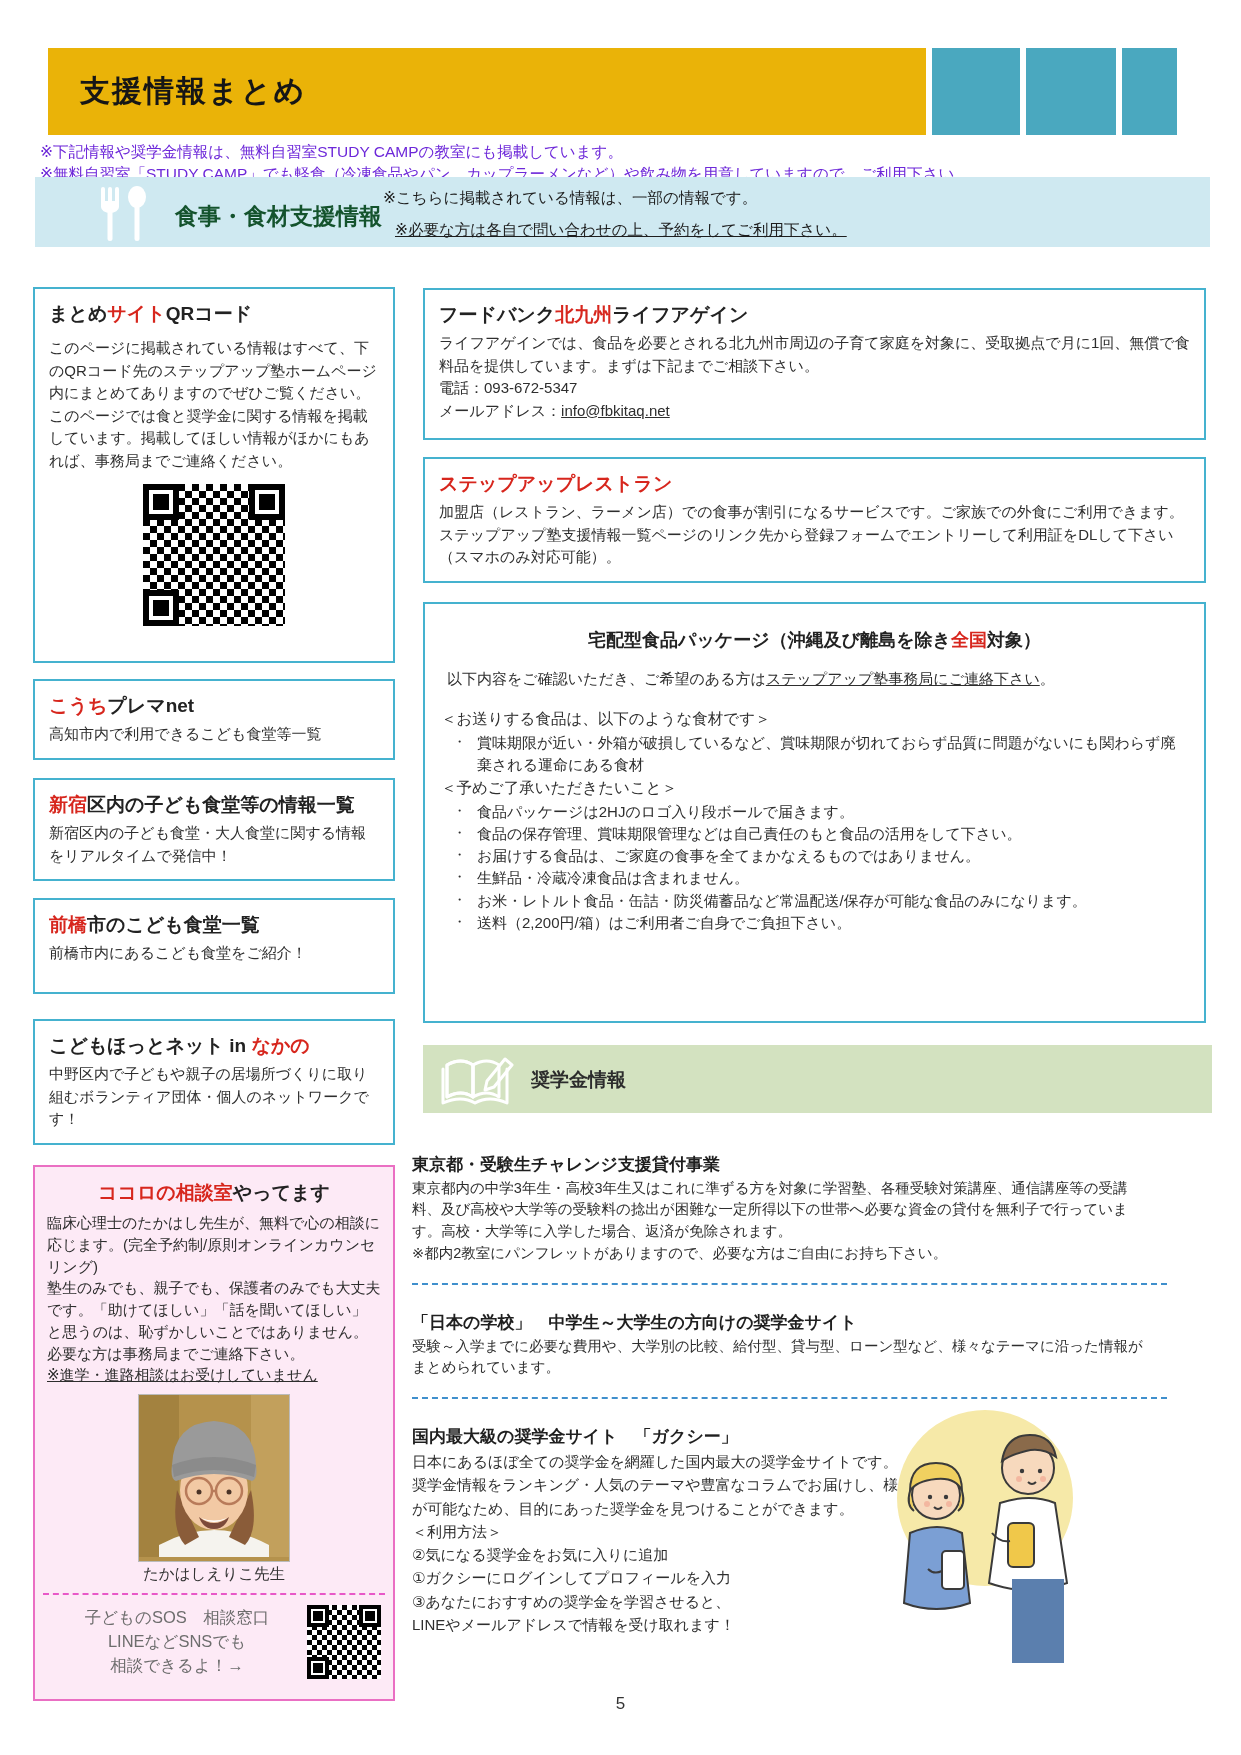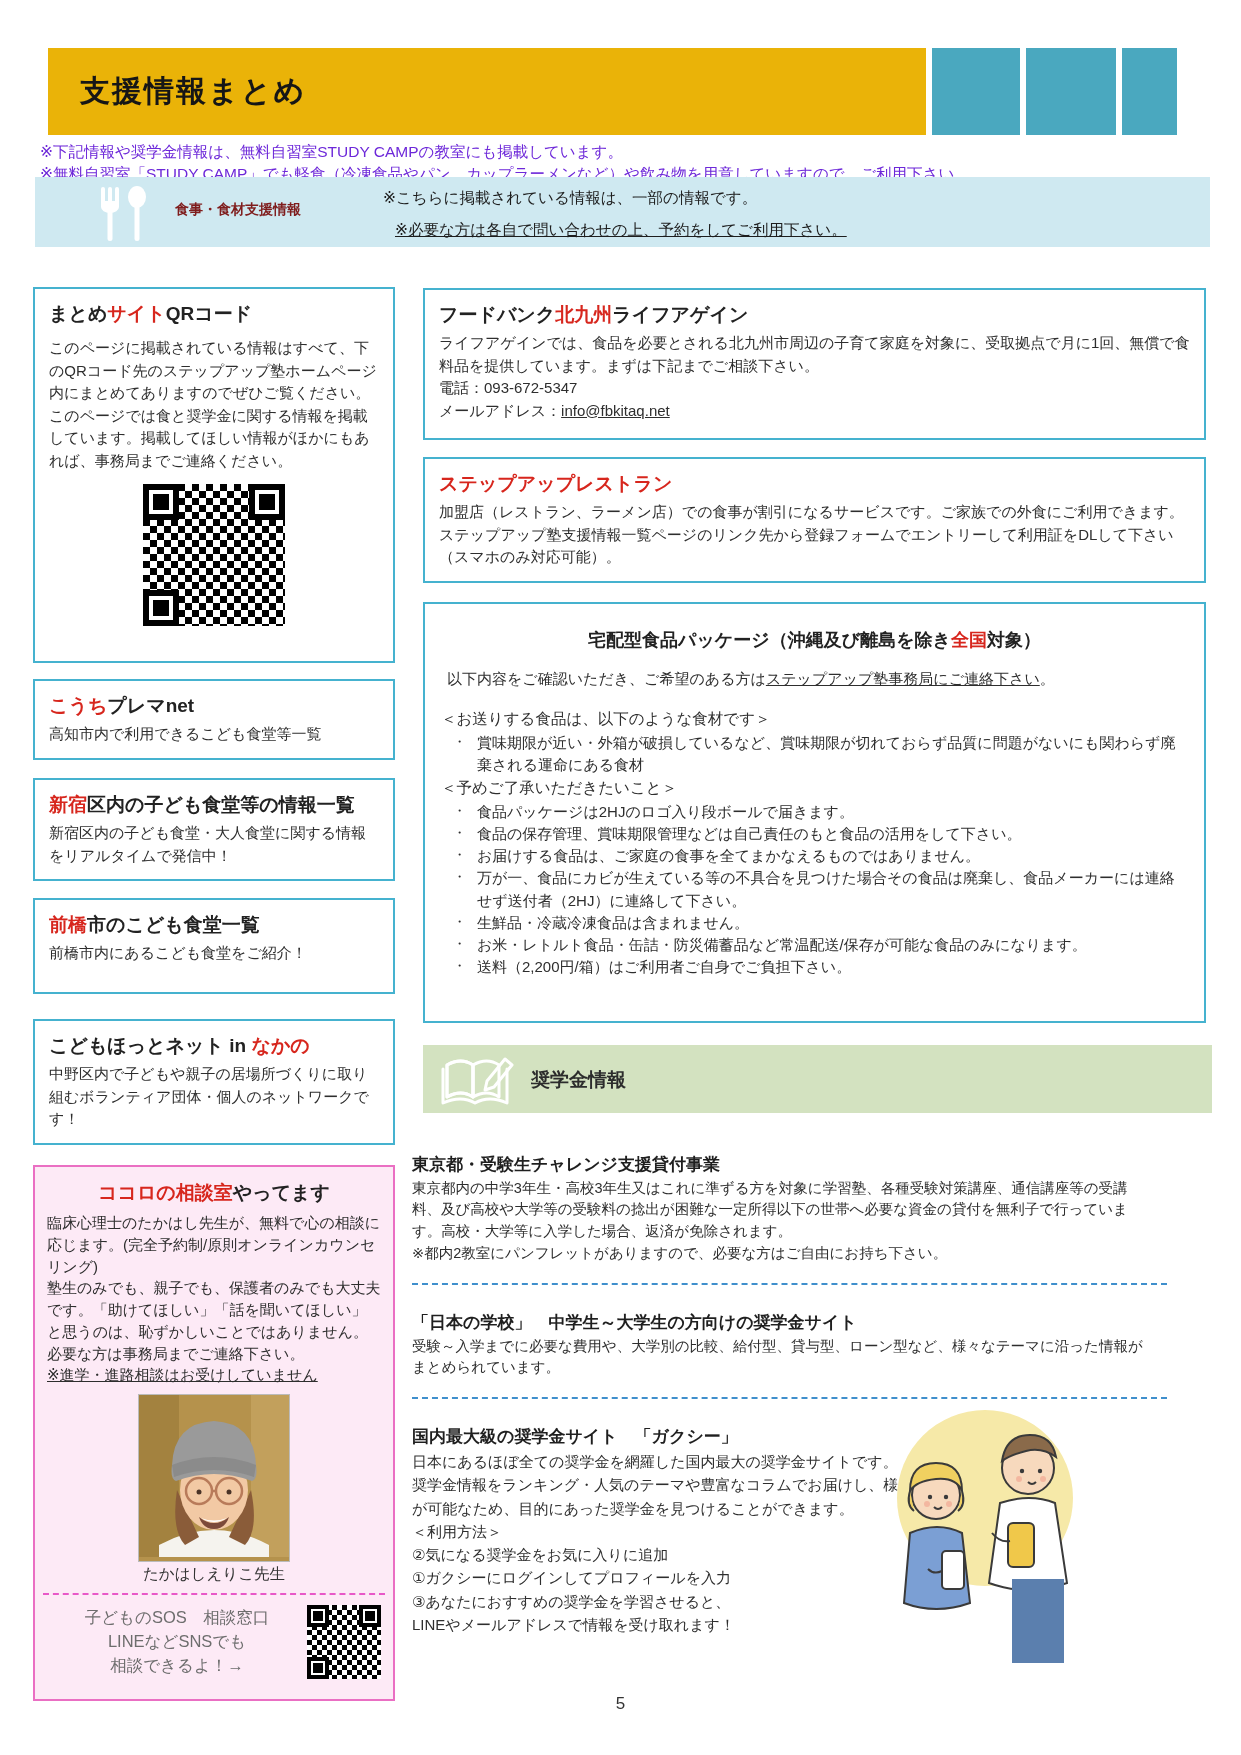--- a/index.html
+++ b/index.html
@@ -11,21 +11,21 @@
   .titlebar{position:absolute;left:48px;top:48px;width:1126px;height:87px;display:flex;gap:6px;}
   .titlebar .main{flex:0 0 878px;background:#eab308;display:flex;align-items:center;}
   .titlebar .main h1{margin:0;padding-left:32px;font-size:30px;font-weight:bold;color:#161616;letter-spacing:2px;}
   .titlebar .sq{background:#4aa8bf;height:87px;}
   .sq1{flex:0 0 88px}.sq2{flex:0 0 90px}.sq3{flex:0 0 55px}
   
   .top-notes{position:absolute;left:40px;top:141px;font-size:15.5px;line-height:1.45;color:#6d28d9;}
   
   .food-banner{position:absolute;left:35px;top:177px;width:1175px;height:70px;background:#cfe9f1;}
   .food-banner .cutlery{position:absolute;left:58px;top:8px;}
-  .food-banner .label{position:absolute;left:140px;top:24px;font-size:14px;font-weight:600;color:#7f1d1d;}
+  .food-banner .label{position:absolute;left:140px;top:24px;font-size:23px;font-weight:600;color:#14532d;}
   .food-banner .n1{position:absolute;left:348px;top:11px;font-size:15.5px;color:#1d1d1d;}
   .food-banner .n2{position:absolute;left:360px;top:43px;font-size:15.5px;color:#1d1d1d;text-decoration:underline;}
   
   .col-left{position:absolute;left:33px;top:287px;width:362px;}
   .col-right{position:absolute;left:423px;top:288px;width:783px;}
   .box{box-sizing:border-box;border:2px solid #45b2cf;background:#fff;padding:12px 14px;}
   .box .ttl{font-size:19px;color:#222;font-weight:600;margin:0 0 4px 0;}
   .box .body{font-size:15px;line-height:1.5;margin:0;}
   .red{color:#d7261d;}
   
@@ -221,21 +221,20 @@
       <p class="intro"><span>以下内容をご確認いただき、ご希望のある方は</span><span class="link-ul">ステップアップ塾事務局にご連絡下さい</span><span>。</span></p>
       <p class="list-h">＜お送りする食品は、以下のような食材です＞</p>
       <ul>
           <li>賞味期限が近い・外箱が破損しているなど、賞味期限が切れておらず品質に問題がないにも関わらず廃棄される運命にある食材</li>
         </ul>
       <p class="list-h">＜予めご了承いただきたいこと＞</p>
       <ul>
           <li>食品パッケージは2HJのロゴ入り段ボールで届きます。</li>
           <li>食品の保存管理、賞味期限管理などは自己責任のもと食品の活用をして下さい。</li>
           <li>お届けする食品は、ご家庭の食事を全てまかなえるものではありません。</li>
-          <li>万が一、食品にカビが生えている等の不具合を見つけた場合その食品は廃棄し、食品メーカーには連絡せず送付者（2HJ）に連絡して下さい。</li>
           <li>生鮮品・冷蔵冷凍食品は含まれません。</li>
           <li>お米・レトルト食品・缶詰・防災備蓄品など常温配送/保存が可能な食品のみになります。</li>
           <li>送料（2,200円/箱）はご利用者ご自身でご負担下さい。</li>
         </ul>
     </div>
 
     <div class="sch-banner">
       <span class="book icon">
         <svg width="80" height="58" viewBox="0 0 80 58">
           <g fill="none" stroke="#ffffff" stroke-width="3" stroke-linejoin="round" stroke-linecap="round">

